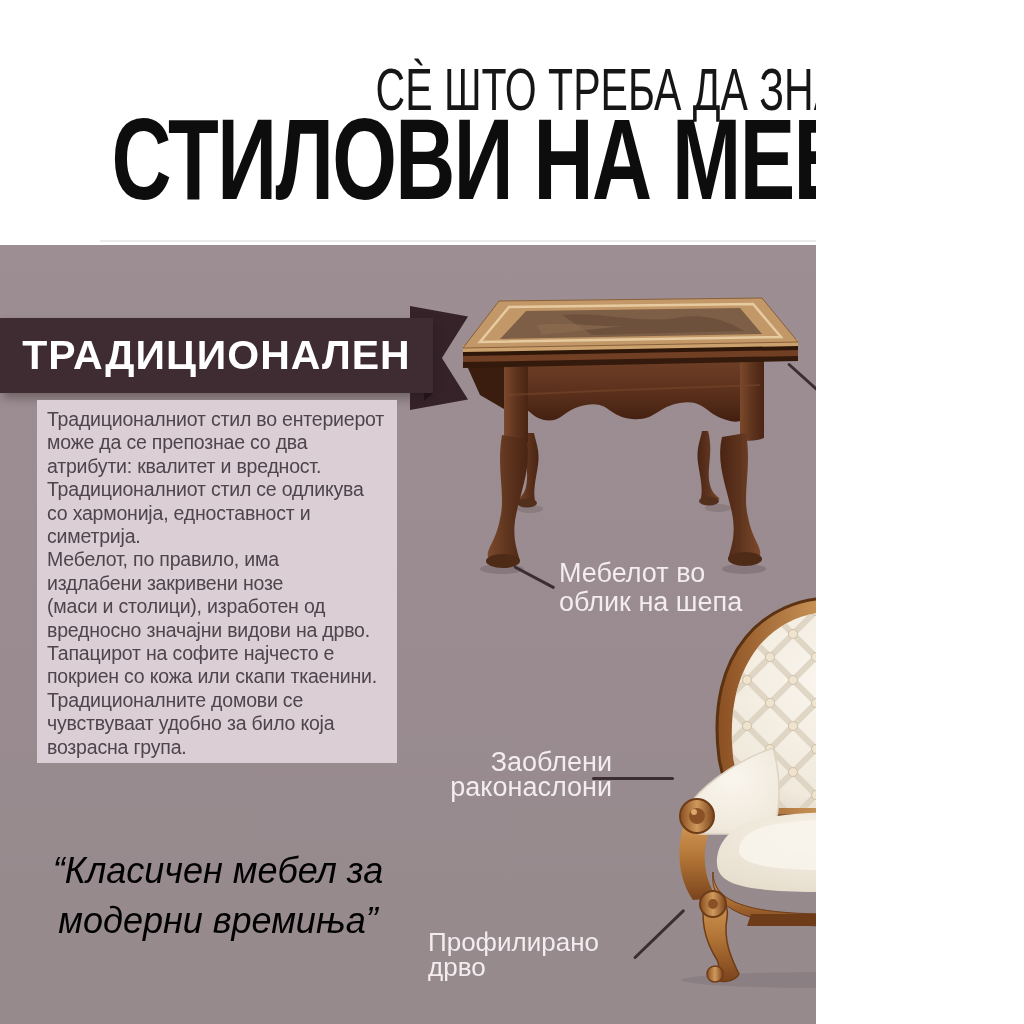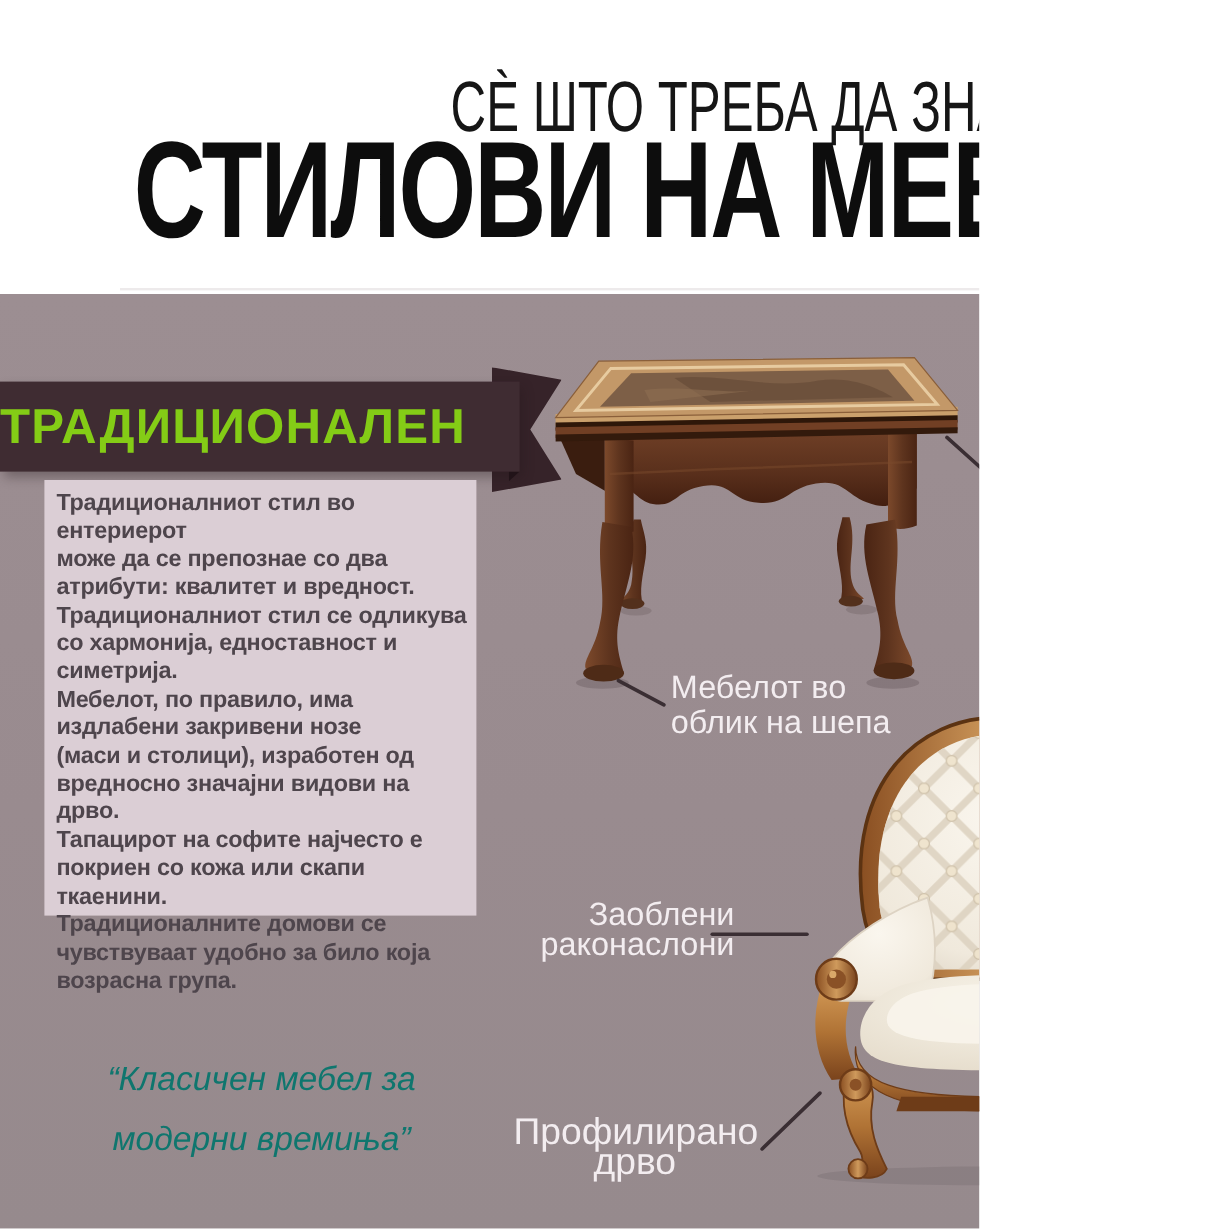--- a/index.html
+++ b/index.html
@@ -15,38 +15,38 @@
         transform:scale(0.72,1.04);transform-origin:680px 50%;}
   .title{position:absolute;top:100px;left:0;width:1074px;text-align:center;
         font-size:104px;font-weight:700;color:#0d0d0d;letter-spacing:-2px;white-space:nowrap;
         transform:scale(0.80,1.10);transform-origin:537px 50%;}
 
   
   .ribbon-tail{position:absolute;left:410px;top:306px;width:58px;height:104px;background:#362329;
         clip-path:polygon(0 0,100% 10%,55% 50%,100% 90%,0 100%);}
   .ribbon{position:absolute;left:0;top:318px;width:433px;height:75px;background:#3f2c32;
         box-shadow:3px 5px 9px rgba(35,22,27,0.35);}
-  .ribbon-label{line-height:75px;font-size:41px;font-weight:700;
-        color:#84cc16;letter-spacing:1px;}
+  .ribbon-label{line-height:75px;text-align:center;font-size:41px;font-weight:700;
+        color:#ffffff;letter-spacing:1px;}
   .ribbon-fold{position:absolute;left:424px;top:393px;width:9px;height:8px;background:#211318;
         clip-path:polygon(0 0,100% 0,0 100%);}
 
   
   .desc-box{position:absolute;left:37px;top:400px;width:360px;height:363px;background:#dbced5;}
   .desc-text{position:absolute;left:10px;top:8px;width:344px;font-size:19.5px;line-height:23.4px;
-        letter-spacing:-0.2px;color:#4e454c;white-space:pre-line;font-weight:bold;}
+        letter-spacing:-0.2px;color:#4e454c;white-space:pre-line;}
 
   
   .callout{position:absolute;color:#f3edf0;white-space:pre-line;}
   .co-tones{left:770px;top:417px;width:200px;text-align:right;font-size:26px;line-height:29px;letter-spacing:0.5px;}
   .co-paw{left:559px;top:559px;width:240px;text-align:left;font-size:27px;line-height:29px;}
   .co-arm{left:428px;top:750px;width:184px;text-align:right;font-size:27px;line-height:25px;}
-  .co-wood{left:428px;top:930px;width:202px;text-align:center;font-size:31px;line-height:25px;}
-  .quote{position:absolute;left:18px;top:846px;width:400px;text-align:center;font-size:28px;
-        line-height:50px;font-style:italic;color:#0f766e;white-space:pre-line;margin-top:28px;}
+  .co-wood{left:428px;top:930px;width:202px;text-align:left;font-size:26px;line-height:25px;}
+  .quote{position:absolute;left:18px;top:846px;width:400px;text-align:center;font-size:36px;
+        line-height:50px;font-style:italic;color:#000000;white-space:pre-line;}
 
   .cl{position:absolute;height:3px;background:#3a2e33;border-radius:2px;transform-origin:left center;}
   .cl1{left:788px;top:362px;width:78px;transform:rotate(42deg);}
   .cl2{left:514px;top:565px;width:46px;transform:rotate(28deg);}
   .cl3{left:592px;top:777px;width:82px;}
   .cl4{left:634px;top:957px;width:70px;transform:rotate(-44deg);}
 
   .page-num{position:absolute;left:949px;top:961px;width:42px;height:26px;background:#fbfafb;
         color:#414141;font-size:19px;text-align:center;line-height:26px;}
 

